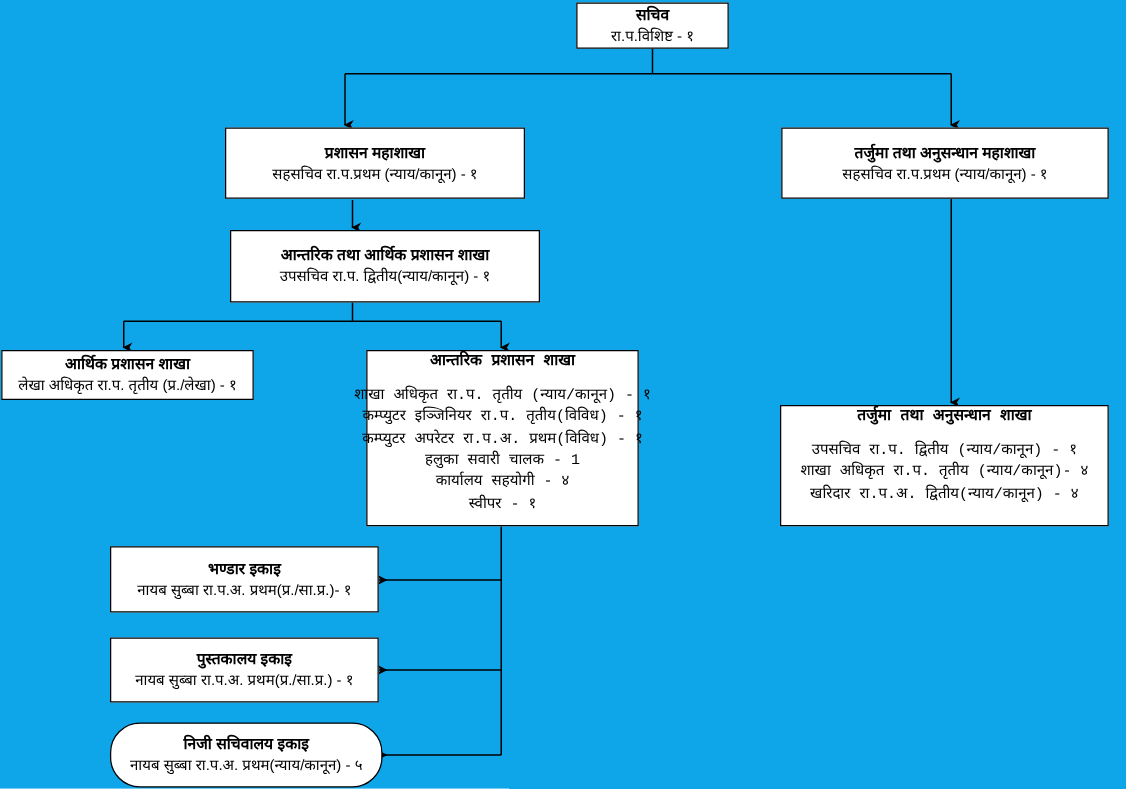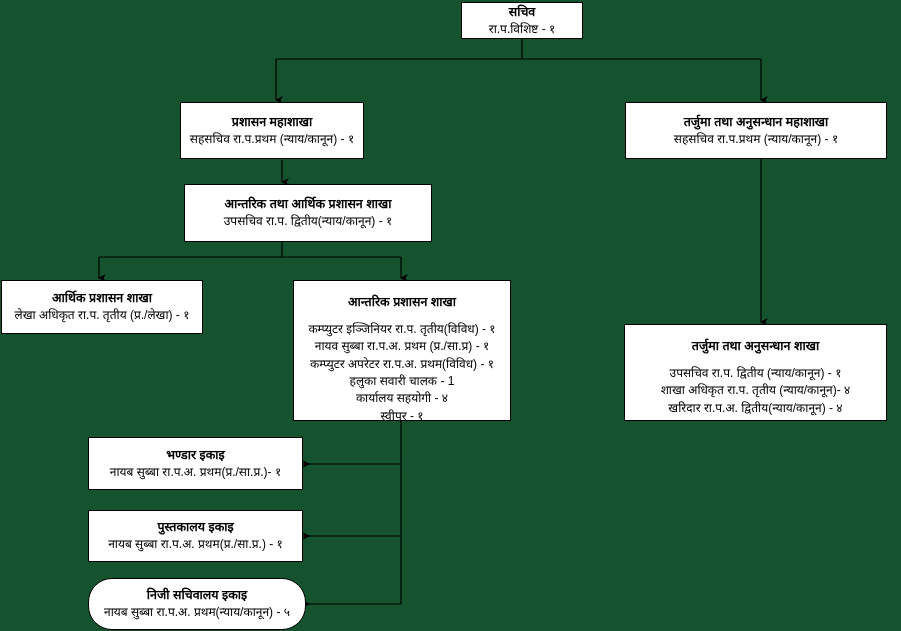--- a/index.html
+++ b/index.html
@@ -8,21 +8,21 @@
     background: #ffffff;
   }
   body {
     font-family: "Liberation Sans", "DejaVu Sans", sans-serif;
     color: #000000;
   }
   #chart-root {
     position: relative;
     width: 901px;
     height: 631px;
-    background: #14532d;
+    background: #0ea5e9;
     overflow: hidden;
   }
   svg#connectors {
     position: absolute;
     left: 0;
     top: 0;
     width: 901px;
     height: 631px;
     pointer-events: none;
   }
@@ -53,21 +53,22 @@
     margin-top: 10px;
     display: flex;
     flex-direction: column;
     align-items: center;
   }
   .node-lines .node-sub {
     line-height: 1.45;
   }
   .node.stacked {
     justify-content: flex-start;
-    padding-top: 13px;
+    padding-top: 0;
+    font-family: Liberation Mono, monospace;
   }
 </style>
 </head>
 <body>
 
 <div id="chart-root">
 
   <svg id="connectors" viewBox="0 0 901 631" xmlns="http://www.w3.org/2000/svg">
     <defs>
       <marker id="arrow-down" markerWidth="10" markerHeight="10" refX="5" refY="8" orient="auto" markerUnits="userSpaceOnUse">
@@ -107,45 +108,45 @@
       <line x1="401" y1="536" x2="303" y2="536" stroke="#000" stroke-width="1.2" marker-end="url(#arrow-left)"></line>
       <line x1="401" y1="604" x2="303" y2="604" stroke="#000" stroke-width="1.2" marker-end="url(#arrow-left)"></line>
     </g>
   </svg>
 
   <div class="node" style="left:461px; top:2px; width:122px; height:37px;">
     <div class="node-title">सचिव</div>
     <div class="node-sub">रा.प.विशिष्ट - १</div>
   </div>
 
-  <div class="node" style="left:180px; top:102px; width:184px; height:57px;">
+  <div class="node" style="left:180px; top:102px; width:240px; height:57px;">
     <div class="node-title">प्रशासन महाशाखा</div>
     <div class="node-sub">सहसचिव रा.प.प्रथम (न्याय/कानून) - १</div>
   </div>
 
   <div class="node" style="left:625px; top:102px; width:262px; height:57px;text-align:right;">
     <div class="node-title">तर्जुमा तथा अनुसन्धान महाशाखा</div>
     <div class="node-sub">सहसचिव रा.प.प्रथम (न्याय/कानून) - १</div>
   </div>
 
   <div class="node" style="left:160px; top:184px; width:248px; height:58px;margin-left:24px;">
     <div class="node-title">आन्तरिक तथा आर्थिक प्रशासन शाखा</div>
     <div class="node-sub">उपसचिव रा.प. द्वितीय(न्याय/कानून) - १</div>
   </div>
 
-  <div class="node" style="left:1px; top:280px; width:202px; height:54px;">
+  <div class="node" style="left:1px; top:280px; width:202px; height:40px;">
     <div class="node-title">आर्थिक प्रशासन शाखा</div>
     <div class="node-sub">लेखा अधिकृत रा.प. तृतीय (प्र./लेखा) - १</div>
   </div>
 
   <div class="node stacked" style="left:293px; top:280px; width:218px; height:141px;">
     <div class="node-title">आन्तरिक प्रशासन शाखा</div>
     <div class="node-lines">
+      <div class="node-sub">शाखा अधिकृत रा.प. तृतीय (न्याय/कानून) - १</div>
       <div class="node-sub">कम्प्युटर इञ्जिनियर रा.प. तृतीय(विविध) - १</div>
-      <div class="node-sub">नायव सुब्बा रा.प.अ. प्रथम (प्र./सा.प्र) - १</div>
       <div class="node-sub">कम्प्युटर अपरेटर रा.प.अ. प्रथम(विविध) - १</div>
       <div class="node-sub">हलुका सवारी चालक - 1</div>
       <div class="node-sub">कार्यालय सहयोगी - ४</div>
       <div class="node-sub">स्वीपर - १</div>
     </div>
   </div>
 
   <div class="node stacked" style="left:624px; top:324px; width:263px; height:97px;">
     <div class="node-title" style="">तर्जुमा तथा अनुसन्धान शाखा</div>
     <div class="node-lines">

